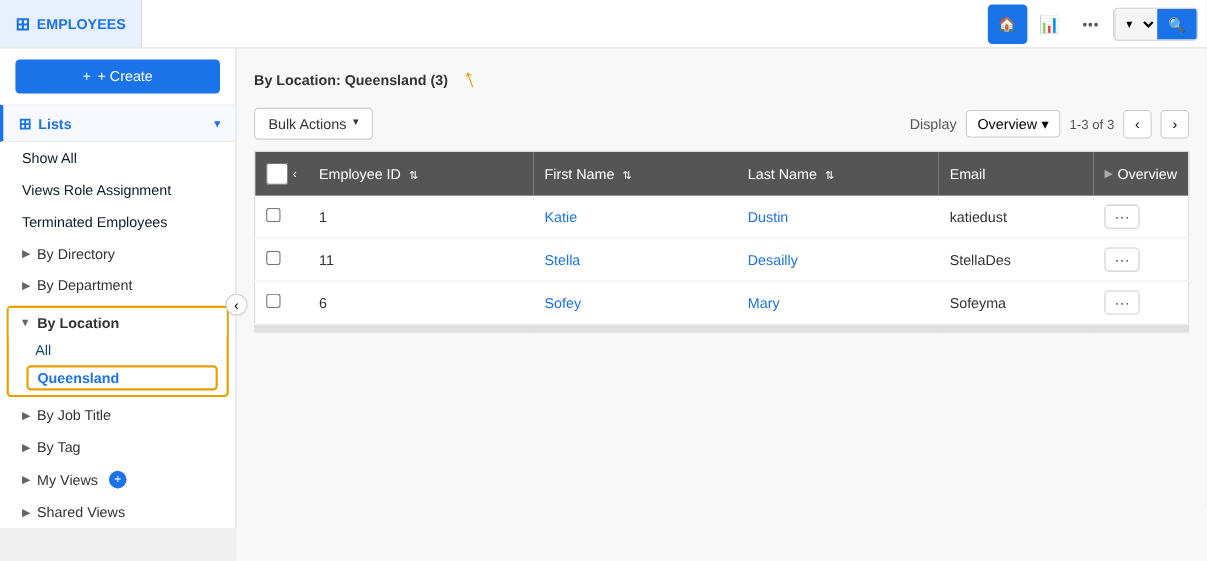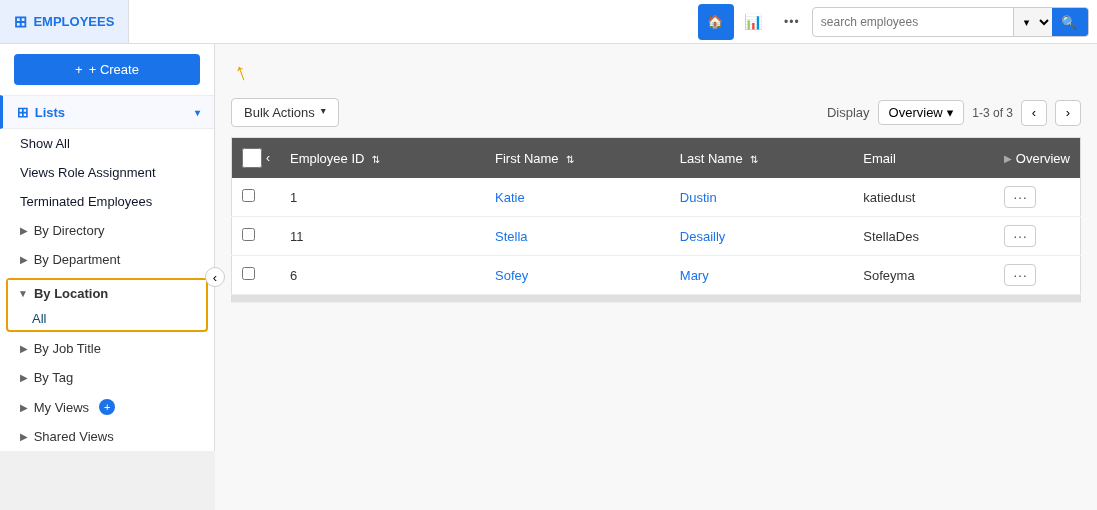--- a/index.html
+++ b/index.html
@@ -107,21 +107,20 @@
     <button class="topbar-nav-btn active" title="Home">
       <span>🏠</span>
     </button>
     <button class="topbar-nav-btn" title="Charts">
       <span style="font-size:15px;">📊</span>
     </button>
     <button class="topbar-nav-btn" title="More">
       <span style="font-size:12px; letter-spacing:1px;">•••</span>
     </button>
     <div class="topbar-search-wrap">
-      <input class="topbar-search-input" type="text" placeholder="search employees" style="">
       <select class="topbar-search-dropdown">
         <option>▾</option>
       </select>
       <button class="topbar-search-btn">
         <span>🔍</span>
       </button>
     </div>
   </div>
 </div>
 
@@ -165,20 +164,23 @@
       <div style="border: 2px solid #e8a000; border-radius: 4px; margin: 4px 6px 2px 6px; padding: 0;">
         <div class="sidebar-item active-section" style="padding: 6px 10px;">
           <span class="arrow">▼</span>
           <span>By Location</span>
         </div>
 
         <div class="sidebar-sub" style="padding: 4px 10px 4px 24px;">
           <span>All</span>
         </div>
 
+        <div style="border: 2px solid #e8a000; border-radius: 4px; margin: 2px 8px 4px 16px; padding: 2px 8px; cursor: pointer;">
+          <span style="color: #1a73e8; font-weight: bold;">Queensland</span>
+        </div>
       </div>
 
       <div class="sidebar-item section">
         <span class="arrow">▶</span>
         <span>By Job Title</span>
       </div>
 
       <div class="sidebar-item section">
         <span class="arrow">▶</span>
         <span>By Tag</span>
@@ -197,20 +199,21 @@
     </div>
 
     <button style="position:absolute; right:-10px; top:50%; transform:translateY(-50%); background:#fff; border:1px solid #ccc; border-radius:50%; width:20px; height:20px; display:flex; align-items:center; justify-content:center; cursor:pointer; font-size:10px; z-index:10;">
       <span>‹</span>
     </button>
   </div>
 
   <div class="content">
 
     <div class="content-title">
+      <span>By Location: Queensland (3)</span>
       <span style="color:#e8a000; font-size:24px; transform:rotate(-20deg); display:inline-block; margin-left:4px;">↑</span>
     </div>
 
     <div class="toolbar">
       <button class="bulk-actions-btn">
         <span>Bulk Actions</span>
         <span class="dropdown-arrow">▾</span>
       </button>
       <div class="display-control">
         <span>Display</span>

